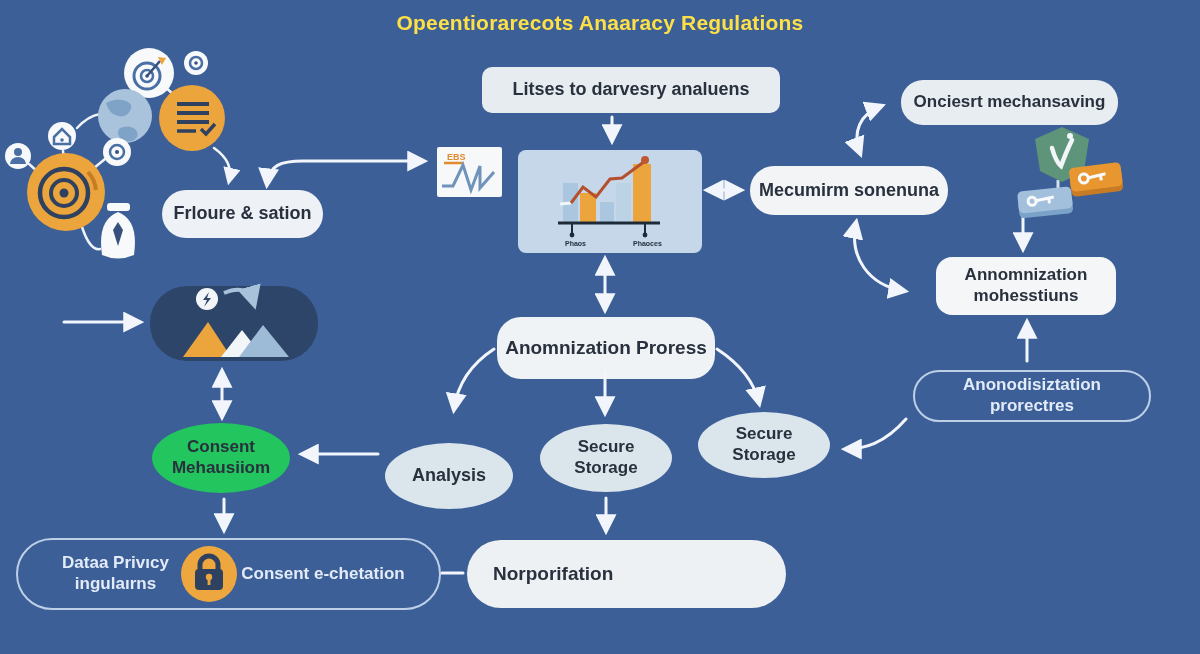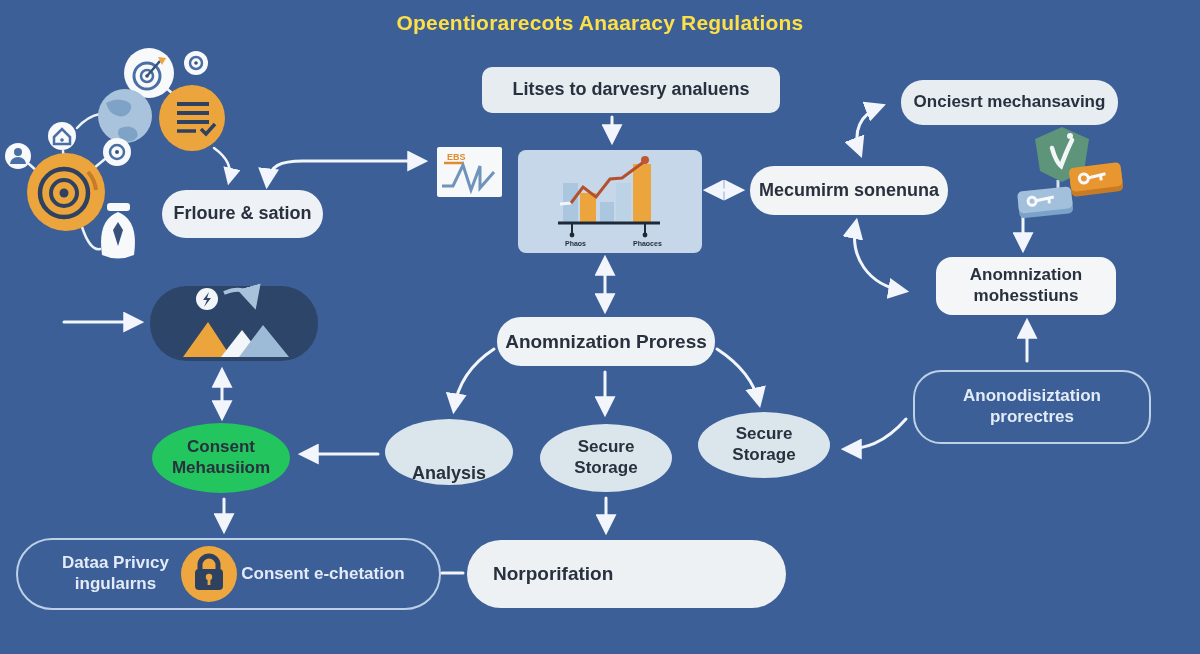--- a/index.html
+++ b/index.html
@@ -50,44 +50,44 @@
   <div class="box" style="left:750px;top:166px;width:198px;height:49px;border-radius:24px;font-size:18px;background:#f2f4f6;">
     <span>Mecumirm sonenuna</span>
   </div>
 
   <div class="box" style="left:901px;top:80px;width:217px;height:45px;border-radius:22px;font-size:17px;background:#e8edf2;">
     <span>Onciesrt mechansaving</span>
   </div>
 
   <div class="box" style="left:936px;top:257px;width:180px;height:58px;border-radius:16px;font-size:17px;background:#f4f6f8;">
     <span>
-      <span class="l2">Anomnization</span>
+      <span class="l2">Annomnization</span>
       <span class="l2">mohesstiuns</span>
     </span>
   </div>
 
-  <div class="box" style="left:497px;top:317px;width:218px;height:49px;border-radius:24px;font-size:19px;background:#f0f3f5;">
+  <div class="box" style="left:497px;top:317px;width:218px;height:62px;border-radius:24px;font-size:19px;background:#f0f3f5;">
     <span>Anomnization Proress</span>
   </div>
 
-  <div class="box outline" style="left:913px;top:370px;width:238px;height:74px;border-radius:28px;font-size:17px;">
+  <div class="box outline" style="left:913px;top:370px;width:238px;height:52px;border-radius:28px;font-size:17px;">
     <span>
       <span class="l2">Anonodisiztation</span>
       <span class="l2">prorectres</span>
     </span>
   </div>
 
   <div class="box ellipse" style="left:152px;top:423px;width:138px;height:70px;font-size:17px;background:#22c55e;">
     <span>
       <span class="l2">Consent</span>
       <span class="l2">Mehausiiom</span>
     </span>
   </div>
 
-  <div class="box ellipse" style="left:385px;top:419px;width:128px;height:66px;font-size:18px;background:#dbe5ec;align-items:flex-end;">
+  <div class="box ellipse" style="left:385px;top:443px;width:128px;height:66px;font-size:18px;background:#dbe5ec;">
     <span>Analysis</span>
   </div>
 
   <div class="box ellipse" style="left:540px;top:424px;width:132px;height:68px;font-size:17px;background:#dbe5ec;">
     <span>
       <span class="l2">Secure</span>
       <span class="l2">Storage</span>
     </span>
   </div>
 

